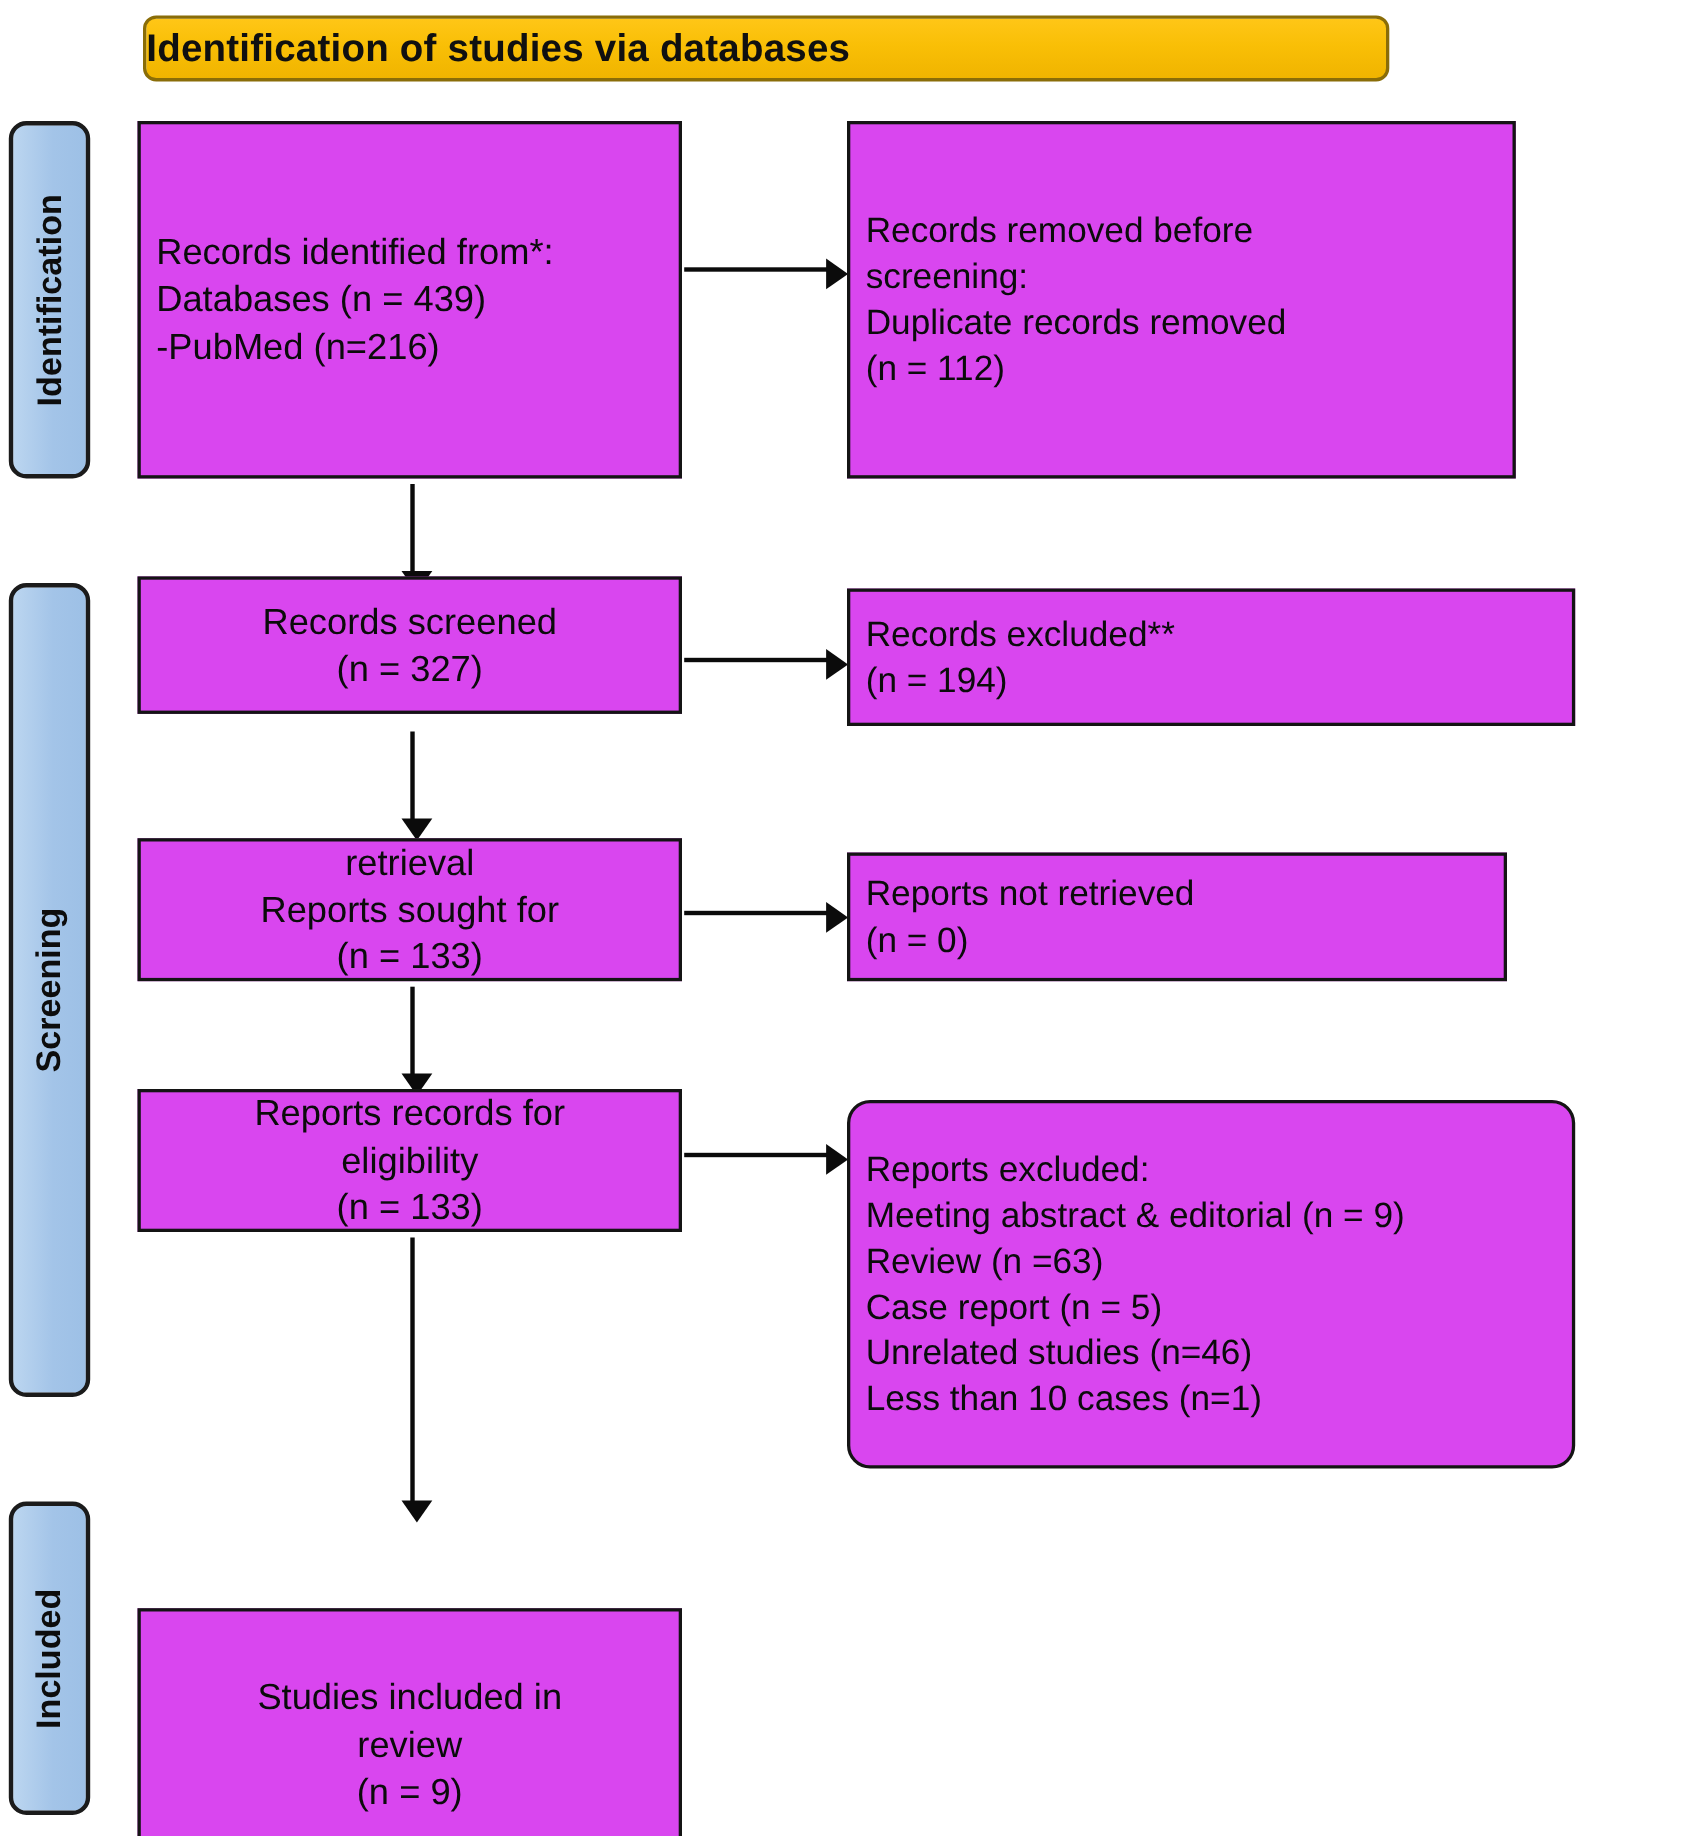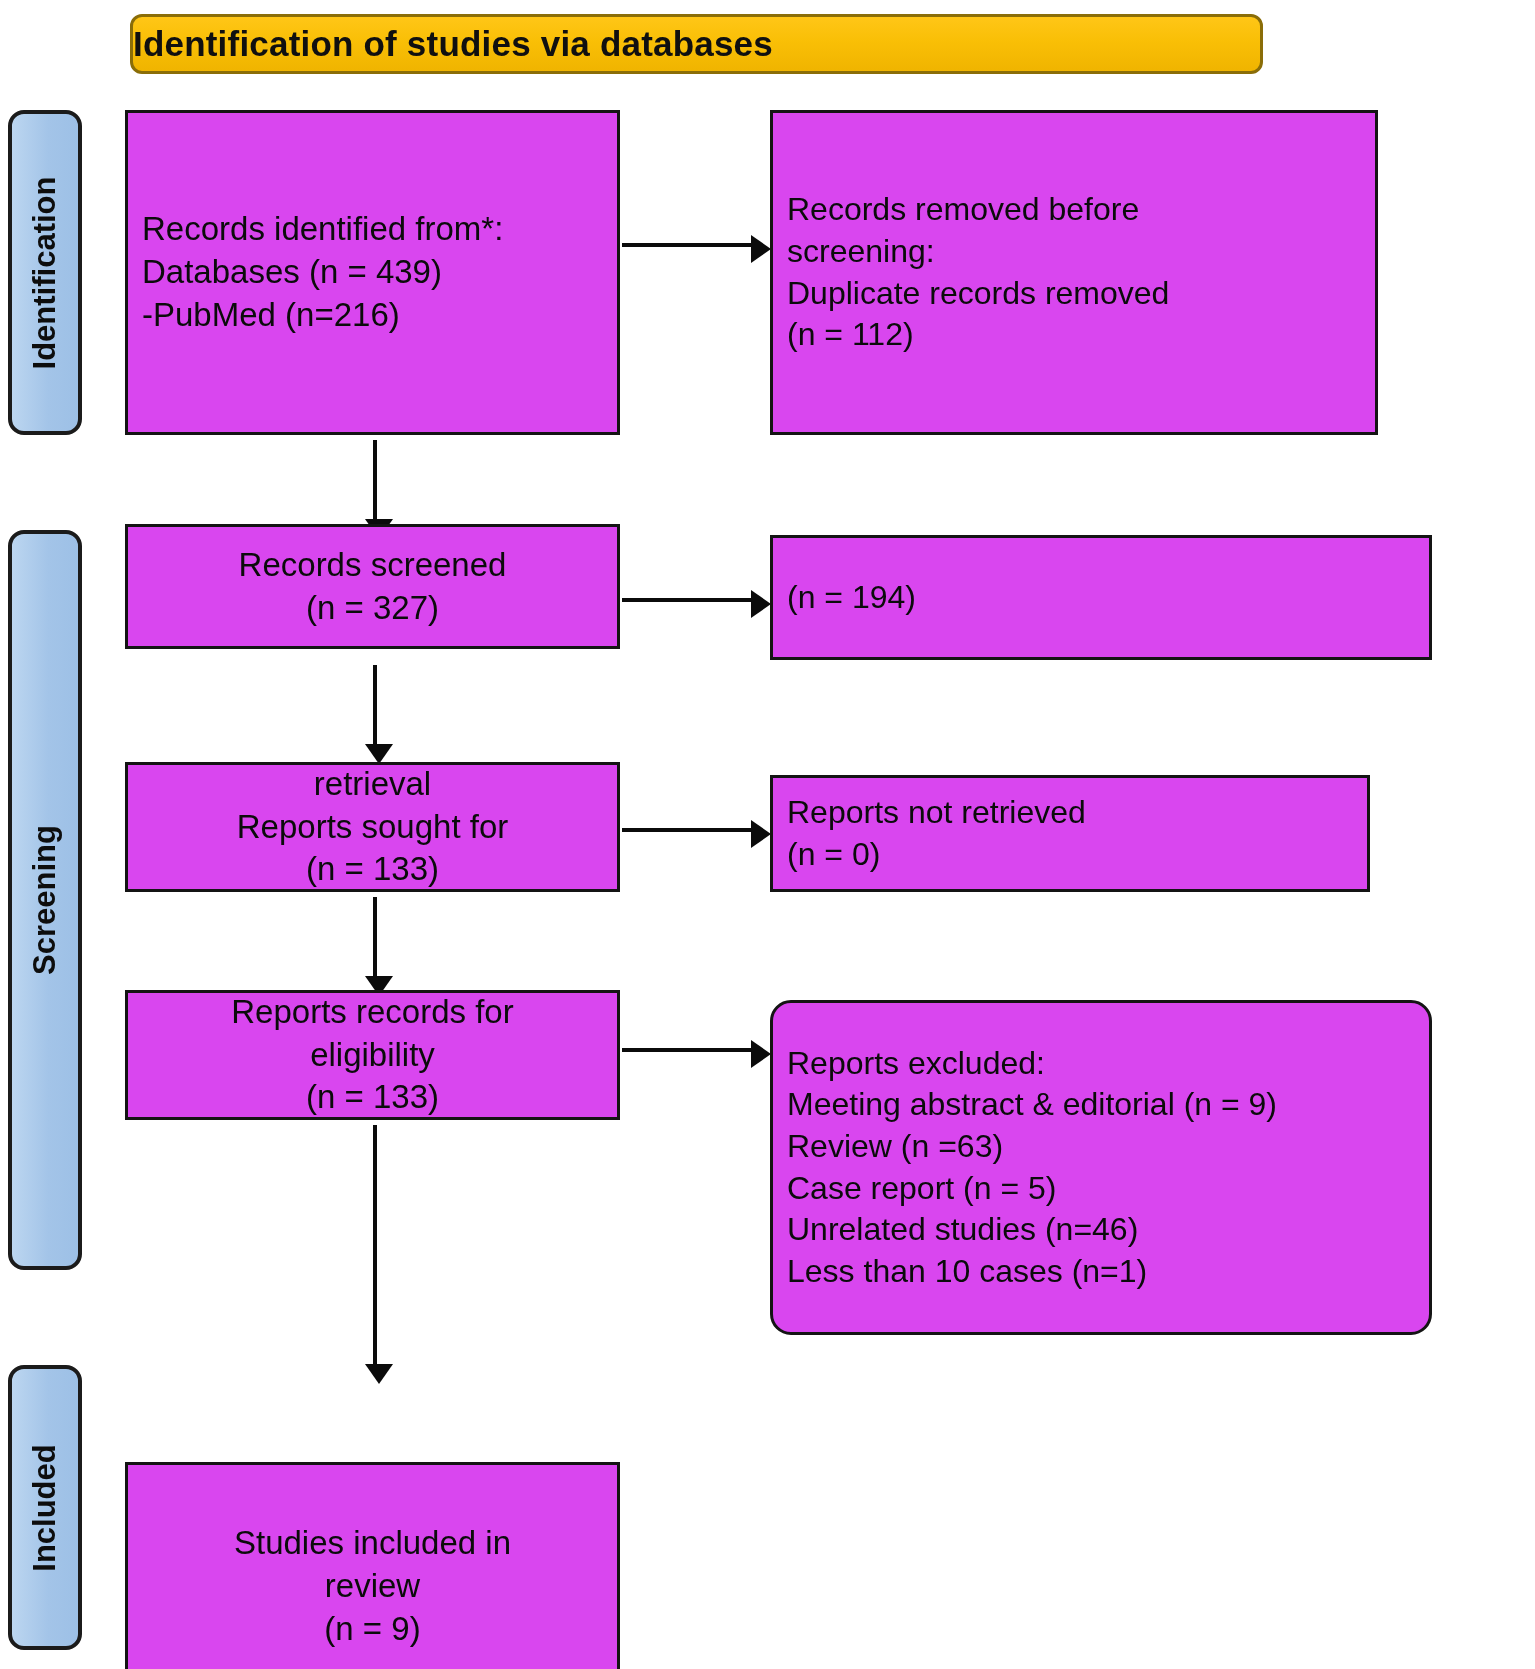--- a/index.html
+++ b/index.html
@@ -164,20 +164,21 @@
     <div class="lines">
       <div class="ln">Records screened</div>
       <div class="ln">(n = 327)</div>
     </div>
   </div>
 
   <div class="arrow-h" style="left:622px; top:598px; width:130px;"></div>
 
   <div class="box right" style="left:770px; top:535px; width:662px; height:125px;">
     <div class="lines">
+      <div class="ln">Records excluded**</div>
       <div class="ln">(n = 194)</div>
     </div>
   </div>
 
   <div class="arrow-v" style="left:373px; top:665px; height:80px;"></div>
 
   <div class="box left" style="left:125px; top:762px; width:495px; height:130px;">
     <div class="lines">
       <div class="ln">retrieval</div>
       <div class="ln">Reports sought for</div>

